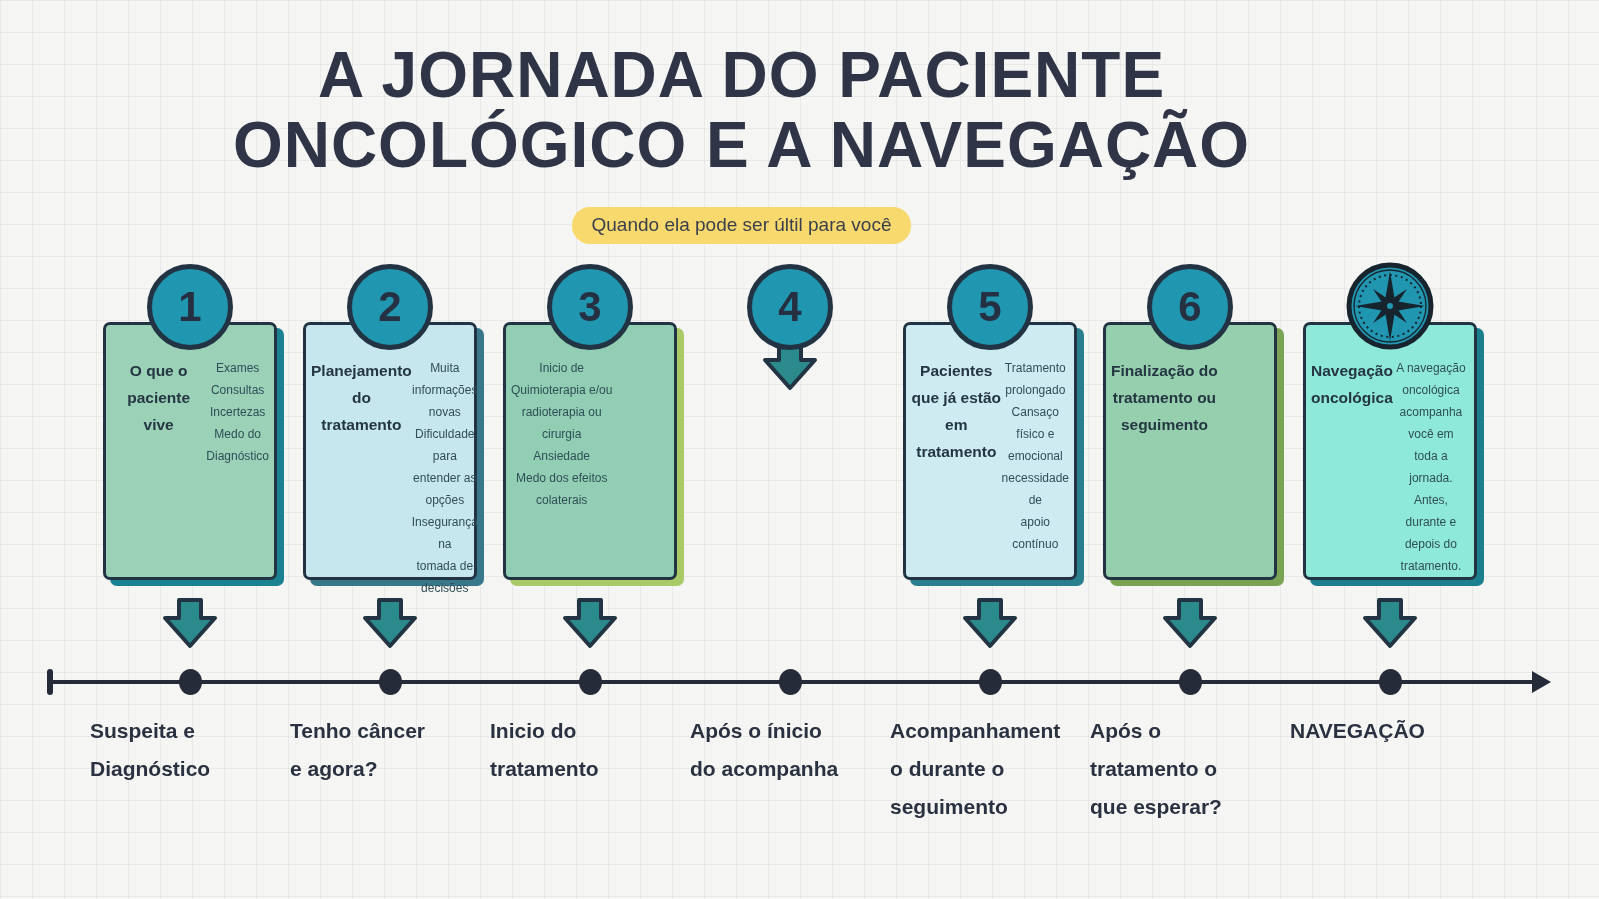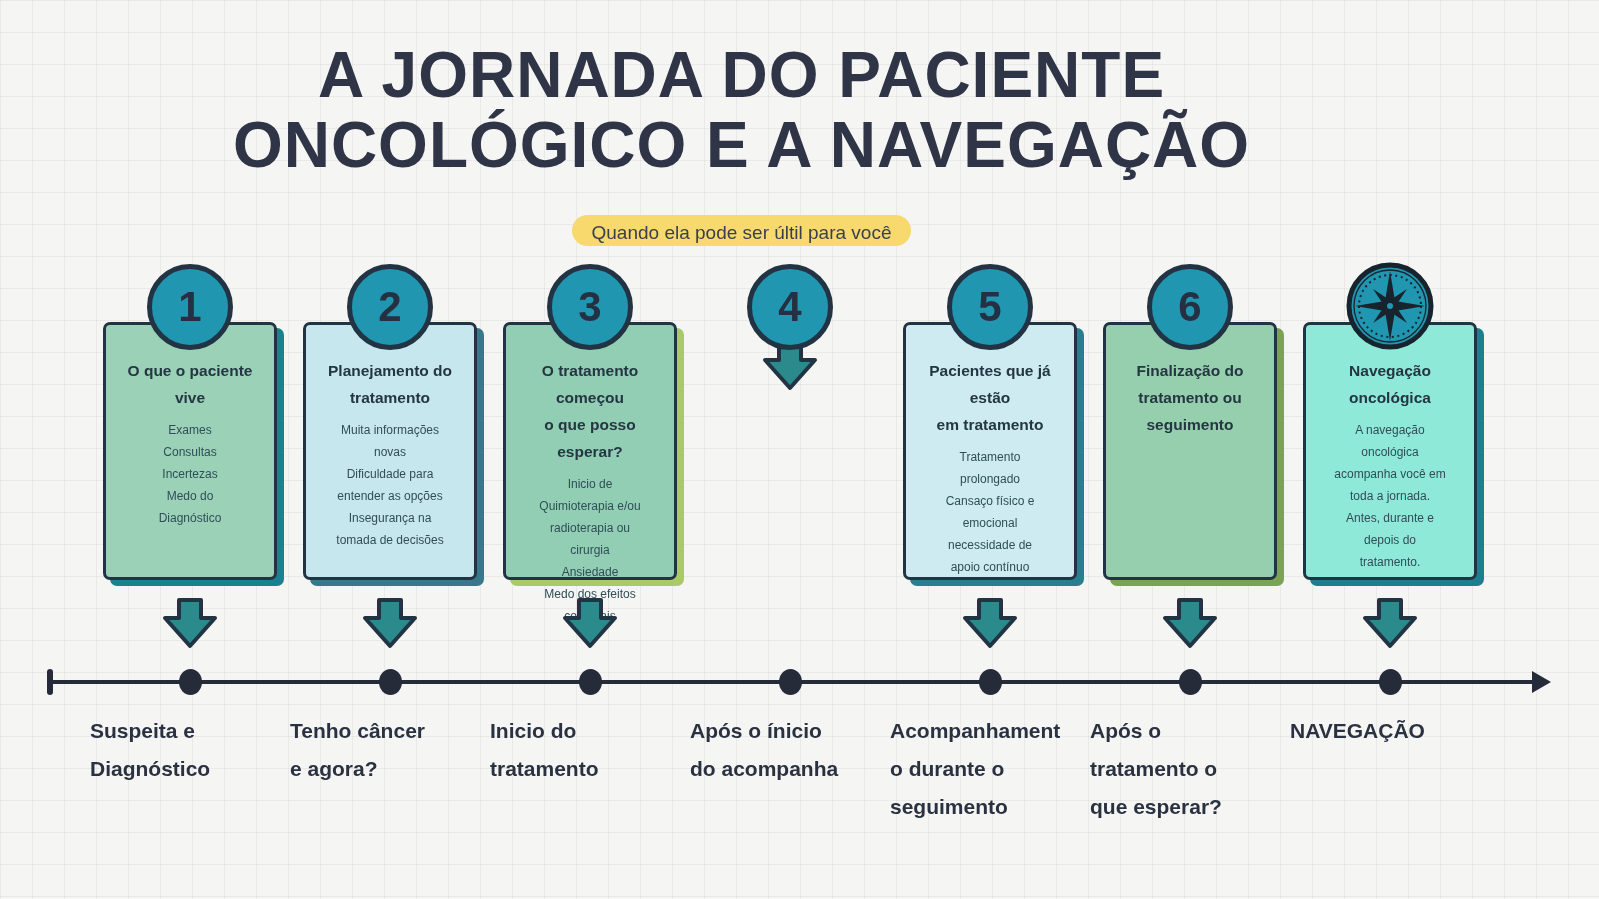--- a/index.html
+++ b/index.html
@@ -15,44 +15,44 @@
   }
   .canvas{ position:relative; width:1483px; height:899px; }
 
   
   .header{ position:absolute; top:40px; left:0; width:100%; text-align:center; }
   .title{
     font-size:64px; line-height:1.1; font-weight:700; letter-spacing:1px;
     color:var(--title-text); white-space:pre-line;
   }
   .subtitle-pill{
-    display:inline-block; margin-top:16px;
+    display:inline-block; margin-top:8px;
     background:var(--pill-bg); color:var(--pill-text);
     font-size:19px; font-weight:500;
-    padding:7px 20px 2px; border-radius:18px;
+    padding:7px 20px 8px; border-radius:18px;
   }
 
   
   .columns{ position:absolute; left:90px; top:264px; display:flex; }
   .column{ width:200px; display:flex; flex-direction:column; align-items:center; }
   .badge{
     width:86px; height:86px; border-radius:50%;
     background:var(--badge-fill); border:5px solid var(--ink);
     display:flex; align-items:center; justify-content:center;
     margin-bottom:-28px; z-index:2; position:relative;
   }
   .badge-num{ font-size:42px; font-weight:700; color:#253142; }
   .badge.compass{ border:none; background:transparent; width:92px; height:92px; margin-top:-4px; margin-bottom:-30px; }
   .card{
     width:174px; height:258px;
     background:var(--card-bg);
     border:3px solid var(--ink); border-radius:7px;
     box-shadow:7px 6px 0 var(--card-shadow);
     padding:32px 5px 10px;
-    display:flex; flex-direction:column; gap:8px;
+    display:flex; flex-direction:row; gap:0;
     text-align:center;
   }
   .card-title{
     font-size:15.5px; line-height:27px; font-weight:700;
     color:var(--card-title-text); white-space:pre-line;
   }
   .card-body{
     font-size:12px; line-height:22px; font-weight:400;
     color:var(--card-body-text); white-space:pre-line;
   }
@@ -132,22 +132,20 @@
       <svg class="arrow" width="60" height="52" viewBox="0 0 60 52">
           <polygon points="19,3 41,3 41,21 55,21 30,49 5,21 19,21" fill="var(--arrow-fill)" stroke="var(--ink)" stroke-width="4" stroke-linejoin="round"></polygon>
         </svg>
     </div>
 
     <div class="column" style="--card-bg: #92ceb3; --card-shadow: #a9ca67;">
       <div class="badge">
         <span class="badge-num">3</span>
       </div>
       <div class="card">
-        <div class="card-title">O tratamento começou
-o que posso esperar?</div>
         <div class="card-body">Inicio de
 Quimioterapia e/ou
 radioterapia ou
 cirurgia
 Ansiedade
 Medo dos efeitos
 colaterais</div>
       </div>
       <svg class="arrow" width="60" height="52" viewBox="0 0 60 52">
           <polygon points="19,3 41,3 41,21 55,21 30,49 5,21 19,21" fill="var(--arrow-fill)" stroke="var(--ink)" stroke-width="4" stroke-linejoin="round"></polygon>

